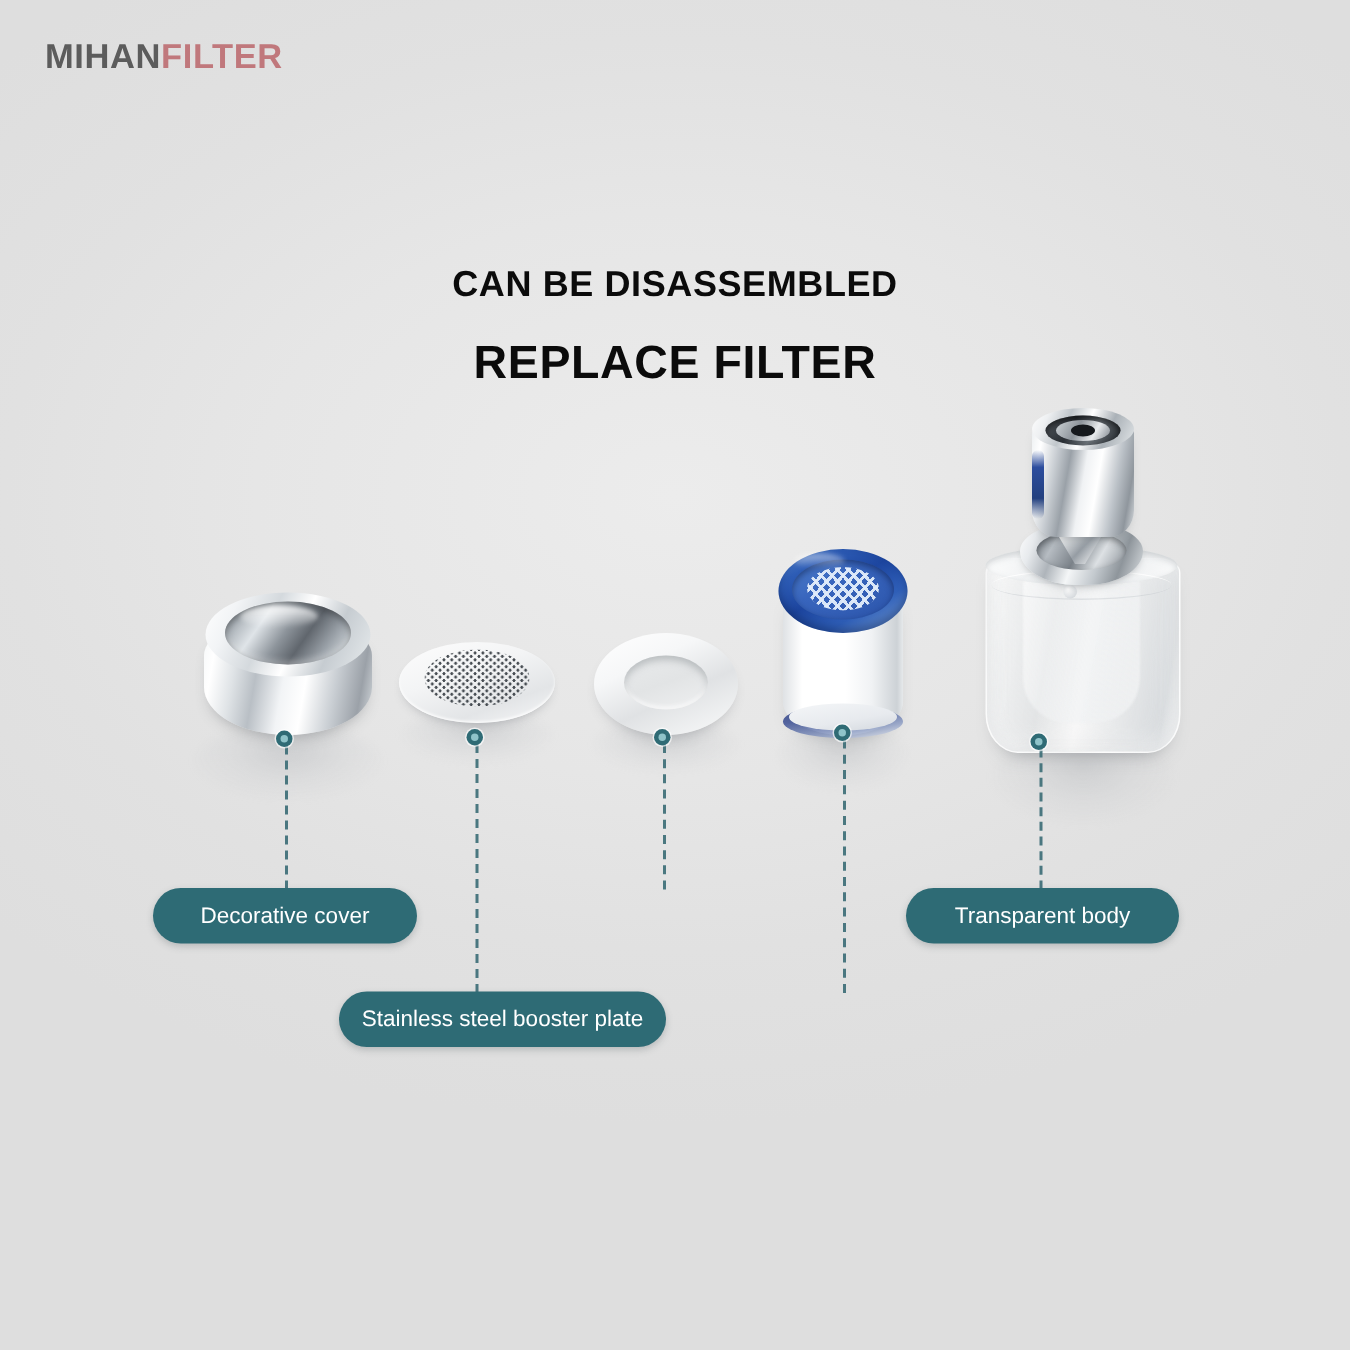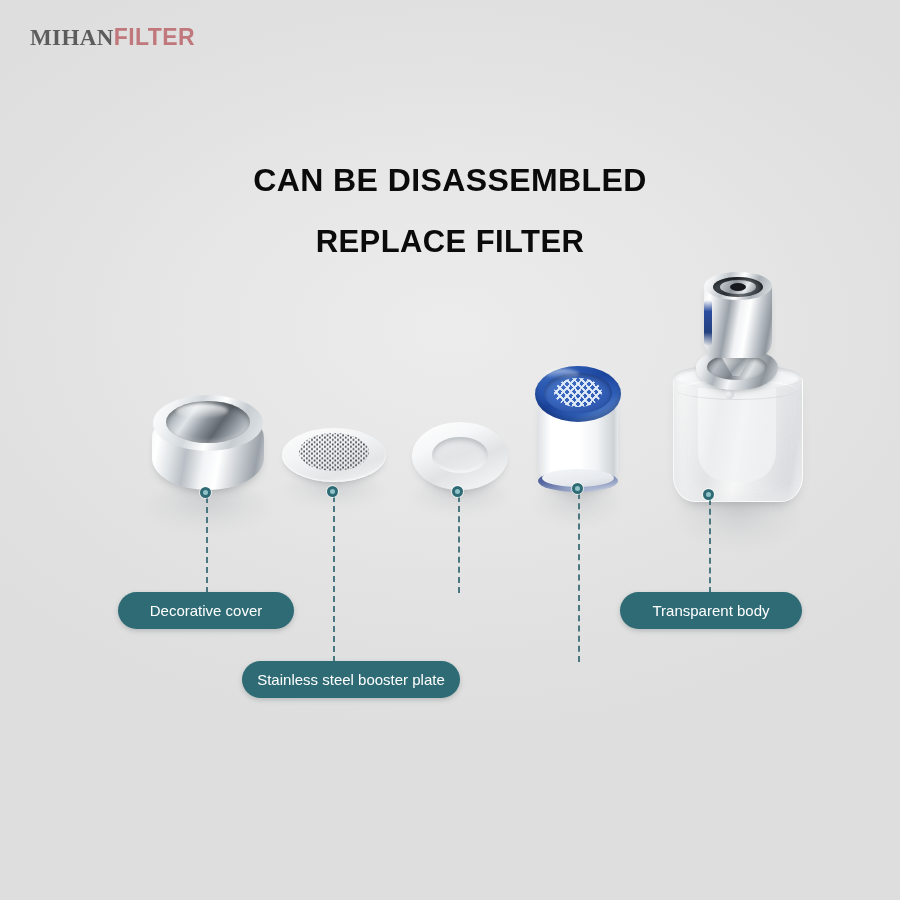--- a/index.html
+++ b/index.html
@@ -23,41 +23,41 @@
   
   #brand {
     position: absolute;
     left: 30px;
     top: 24px;
     font-size: 23px;
     font-weight: 600;
     letter-spacing: 0.4px;
     white-space: nowrap;
   }
-  #brand .b1 { color: #5c5c5c; font-family: Liberation Serif, serif; }
+  #brand .b1 { color: #5c5c5c; }
   #brand .b2 { color: #c0787c; }
 
   
   .headline {
     position: absolute;
     width: 900px;
     text-align: center;
     color: #0b0b0b;
     font-weight: bold;
     letter-spacing: 0.4px;
     white-space: nowrap;
   }
-  #headline1 { top: 162px; font-size: 32px; }
+  #headline1 { top: 176px; font-size: 24px; }
   #headline2 { top: 224px; font-size: 31px; }
 
   
   #stage {
     position: absolute;
     left: 0; top: 0;
-    width: 788px; height: 900px; margin-left: 16px;
+    width: 788px; height: 900px;
   }
   .part { position: absolute; }
 
   
   .reflection {
     position: absolute;
     border-radius: 50%;
     background: radial-gradient(ellipse at 50% 35%, rgba(175,178,182,0.40) 0%, rgba(198,200,203,0.22) 45%, rgba(224,224,224,0.0) 78%);
     filter: blur(3px);
     pointer-events: none;

